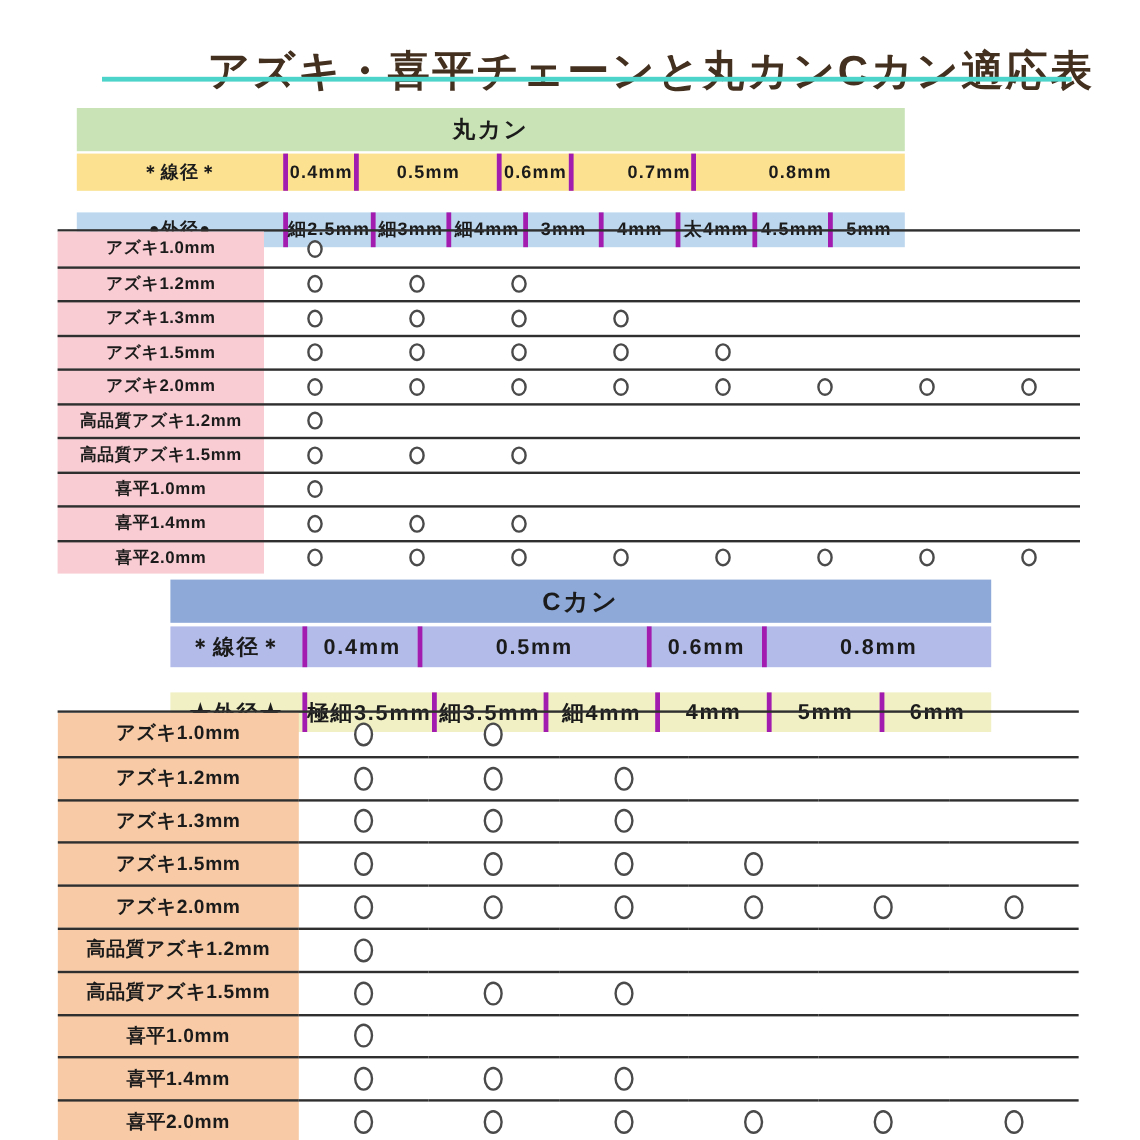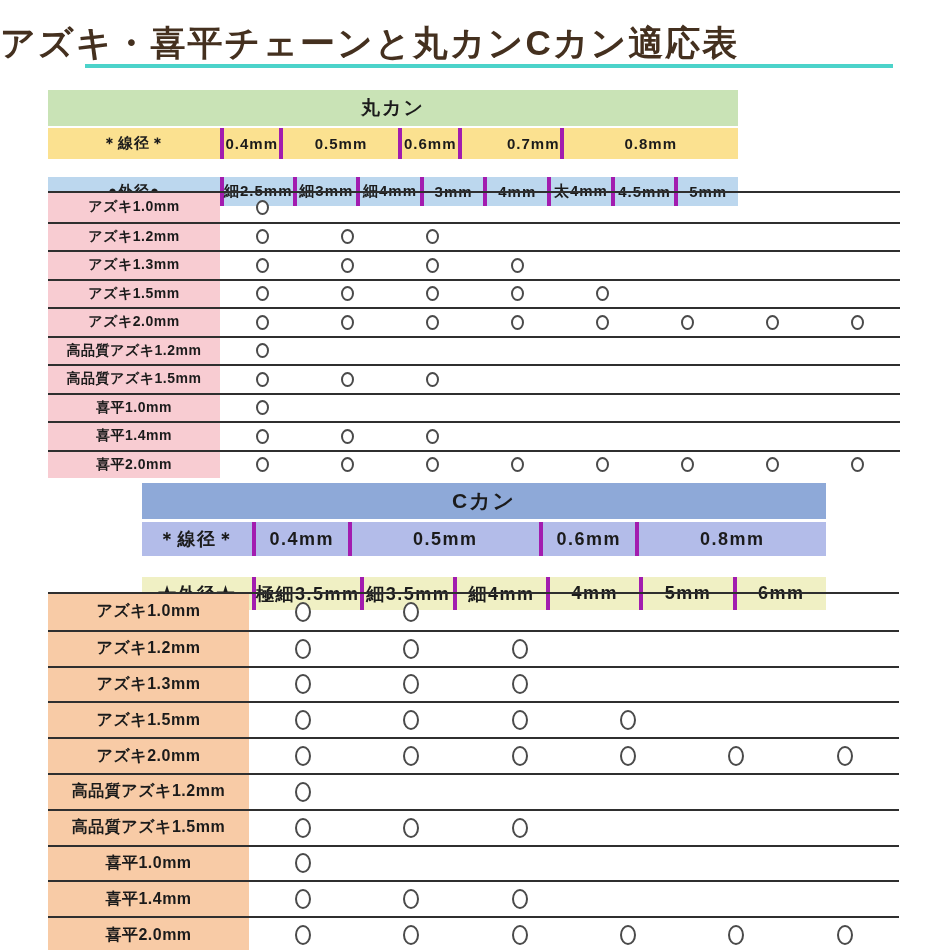--- a/index.html
+++ b/index.html
@@ -17,40 +17,40 @@
     --circle:#4a4a4a;
     --text:#1b1b1b;
   }
   *{margin:0;padding:0;box-sizing:border-box;}
   html,body{background:#fff;}
   body{
     width:950px;height:950px;position:relative;overflow:hidden;
     font-family:"Liberation Sans",sans-serif;font-weight:bold;color:var(--text);
   }
   .page-title{
-    position:absolute;left:0;top:20px;width:912px;text-align:left;
+    position:absolute;left:0;top:36px;width:912px;text-align:right;
     font-size:35px;letter-spacing:2px;color:var(--title-text);white-space:nowrap;
   }
   .title-underline{
     position:absolute;left:85px;top:64px;width:808px;height:4px;
     background:var(--title-underline);
   }
   .bar{text-align:center;display:flex;align-items:center;justify-content:center;letter-spacing:2px;}
   .hrow{display:grid;}
   .hcell{
     display:flex;align-items:center;justify-content:center;
     text-align:left;letter-spacing:1px;white-space:nowrap;
   }
   .hrow .hcell:not(:first-child){border-left:4px solid #a21caf;}
   .trow{display:grid;}
   .cell{display:flex;align-items:center;justify-content:center;white-space:nowrap;}
   .circle{border:2px solid var(--circle);border-radius:50%;background:#fff;}
 
   
-  .t1-head{position:absolute;left:48px;top:90px;width:690px;}
+  .t1-head{position:absolute;left:64px;top:90px;width:690px;}
   .t1-bar{height:36px;background:var(--maru-header-bg);font-size:19px;}
   .t1-grid{grid-template-columns:172px repeat(8,1fr);}
   .t1-head .wire-row{margin-top:2px;height:31px;}
   .t1-head .wire-row .hcell{background:var(--maru-wire-bg);font-size:15px;}
   .t1-head .outer-row{margin-top:18px;height:29px;}
   .t1-head .outer-row .hcell{background:var(--maru-outer-bg);font-size:15px;}
   .t1-body{position:absolute;left:48px;top:191px;width:852px;border-top:2px solid var(--line);}
   .t1-body .trow{grid-template-columns:172px repeat(8,1fr);height:28.5px;}
   .t1-body .trow:not(:first-child) .cell{border-top:2px solid var(--line);}
   .t1-body .rlabel{background:var(--maru-row-label-bg);font-size:14px;letter-spacing:0.5px;}

